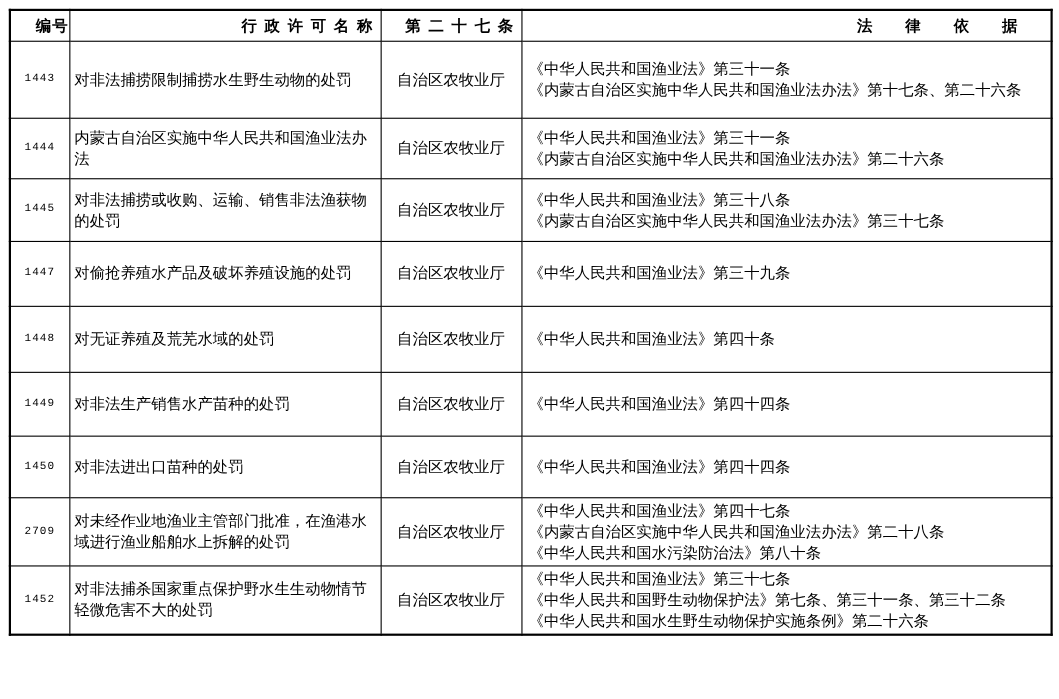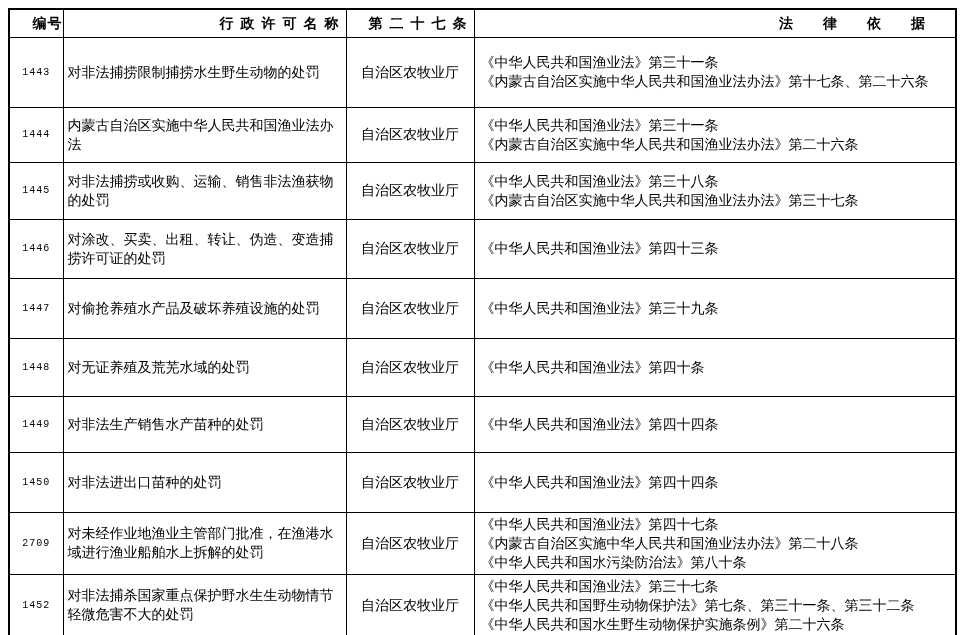--- a/index.html
+++ b/index.html
@@ -109,28 +109,20 @@
       <tr>
         <td class="num">1445</td>
         <td class="name">对非法捕捞或收购、运输、销售非法渔获物的处罚</td>
         <td class="agency">自治区农牧业厅</td>
         <td class="legal">
           <span class="law-line">《中华人民共和国渔业法》第三十八条</span>
           <span class="law-line">《内蒙古自治区实施中华人民共和国渔业法办法》第三十七条</span>
         </td>
       </tr>
       <tr>
-        <td class="num">1446</td>
-        <td class="name">对涂改、买卖、出租、转让、伪造、变造捕捞许可证的处罚</td>
-        <td class="agency">自治区农牧业厅</td>
-        <td class="legal">
-          <span class="law-line">《中华人民共和国渔业法》第四十三条</span>
-        </td>
-      </tr>
-      <tr>
         <td class="num">1447</td>
         <td class="name">对偷抢养殖水产品及破坏养殖设施的处罚</td>
         <td class="agency">自治区农牧业厅</td>
         <td class="legal">
           <span class="law-line">《中华人民共和国渔业法》第三十九条</span>
         </td>
       </tr>
       <tr>
         <td class="num">1448</td>
         <td class="name">对无证养殖及荒芜水域的处罚</td>

